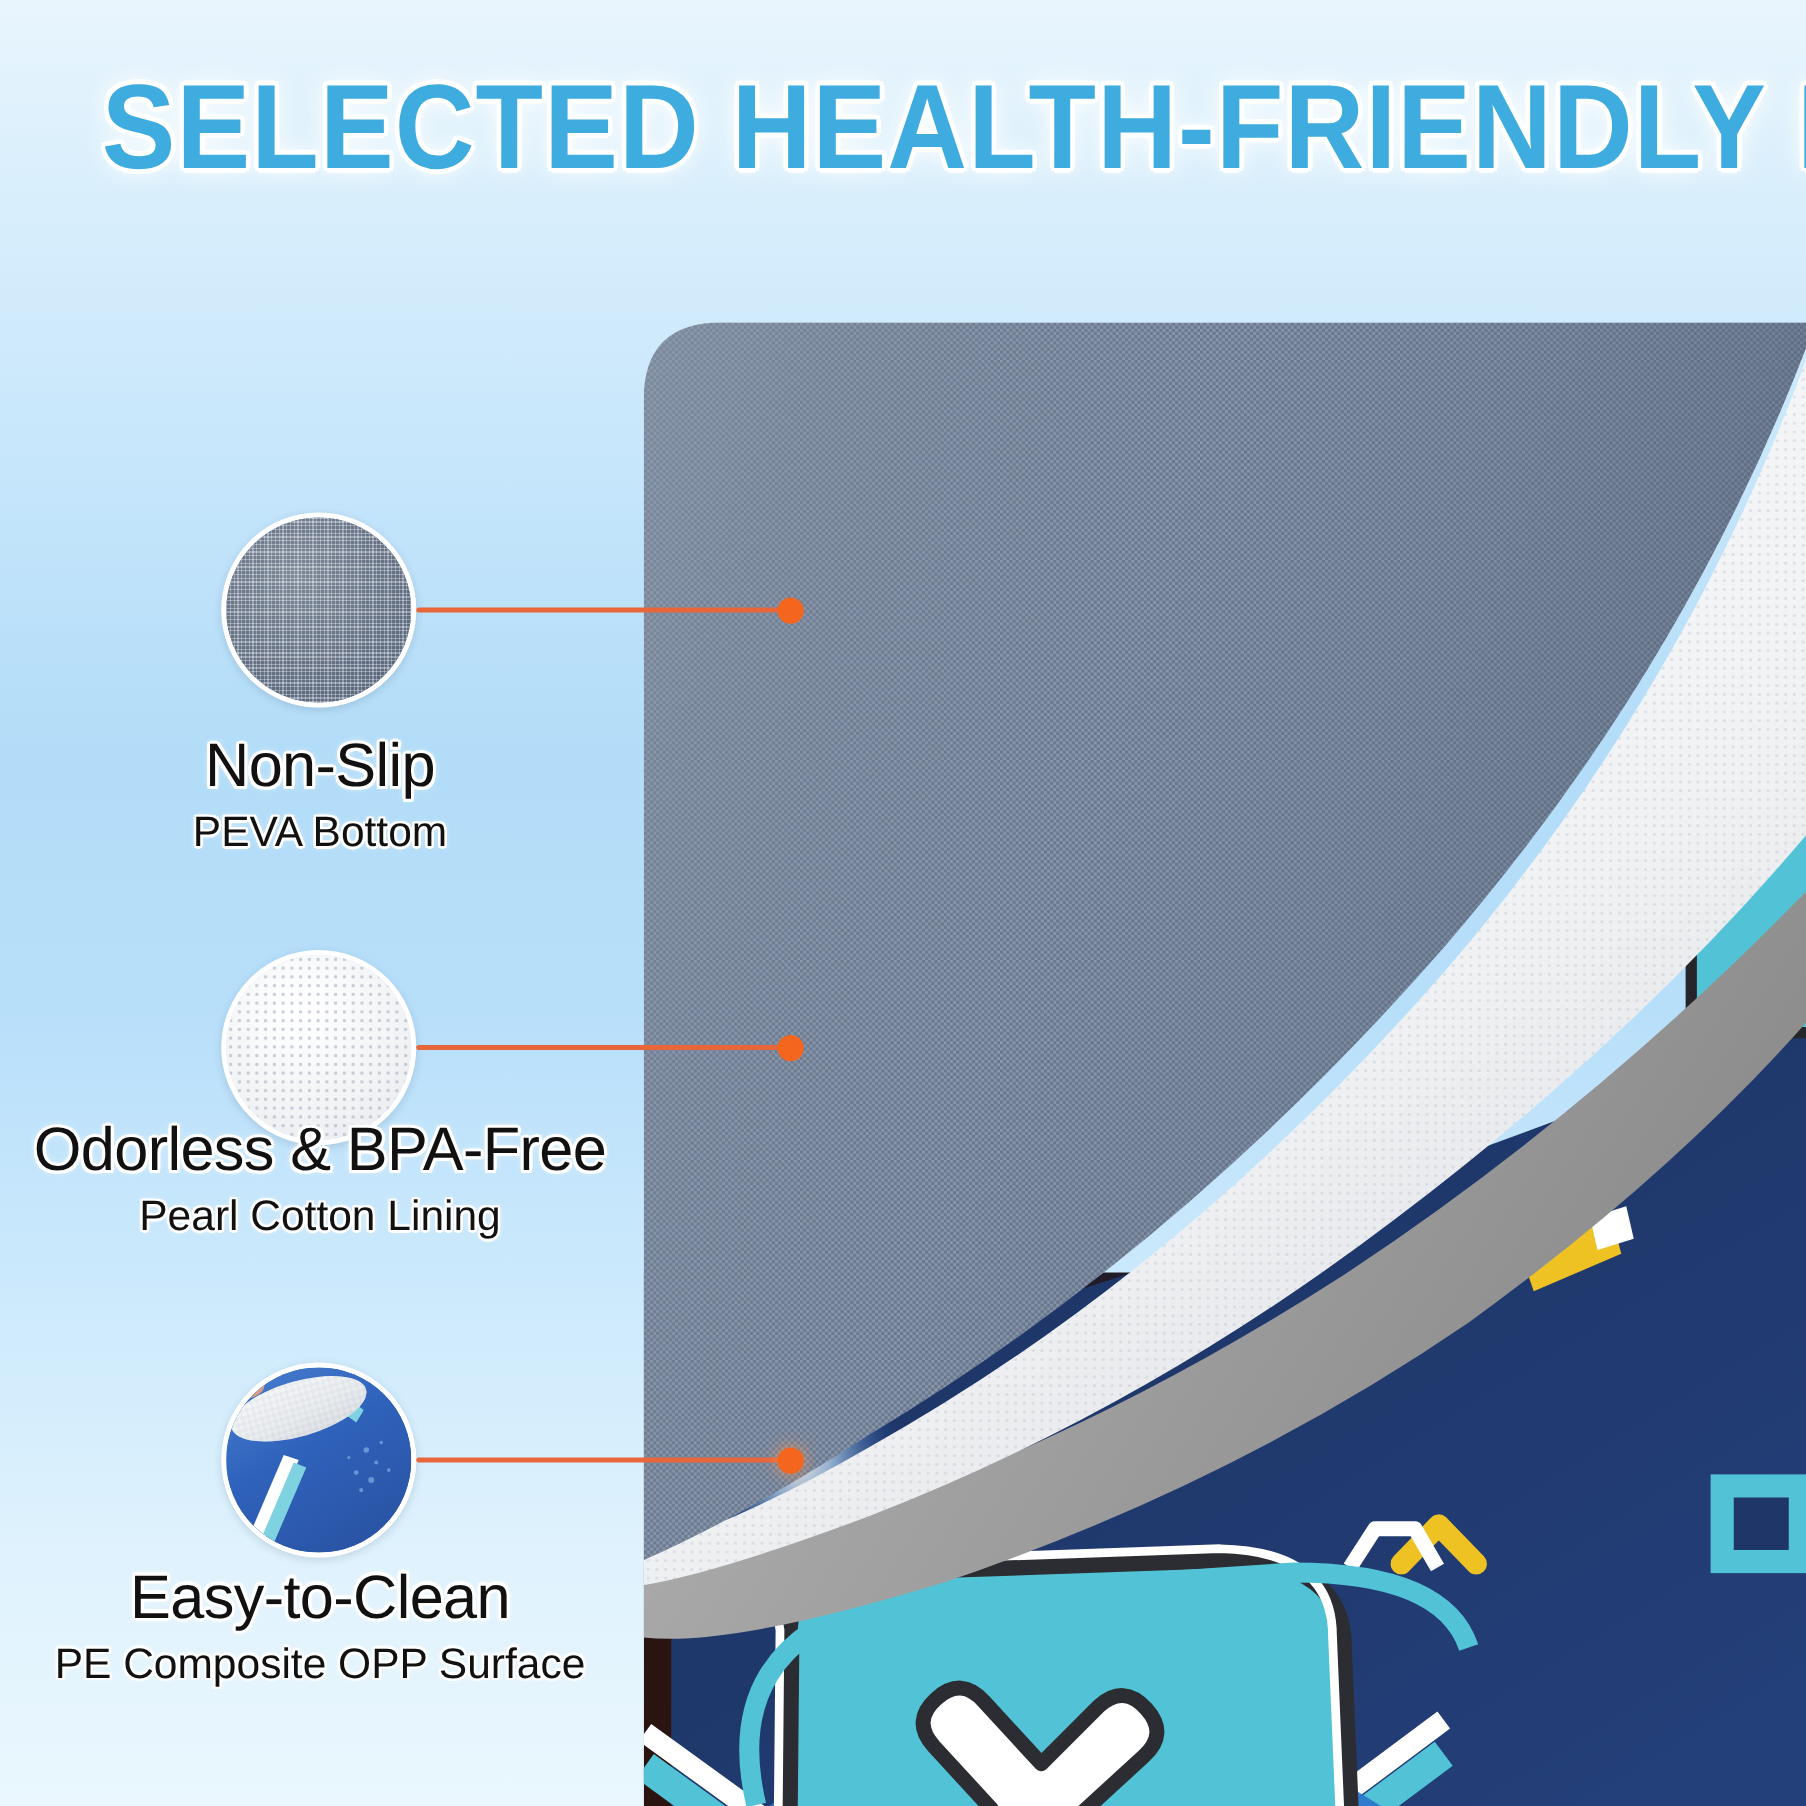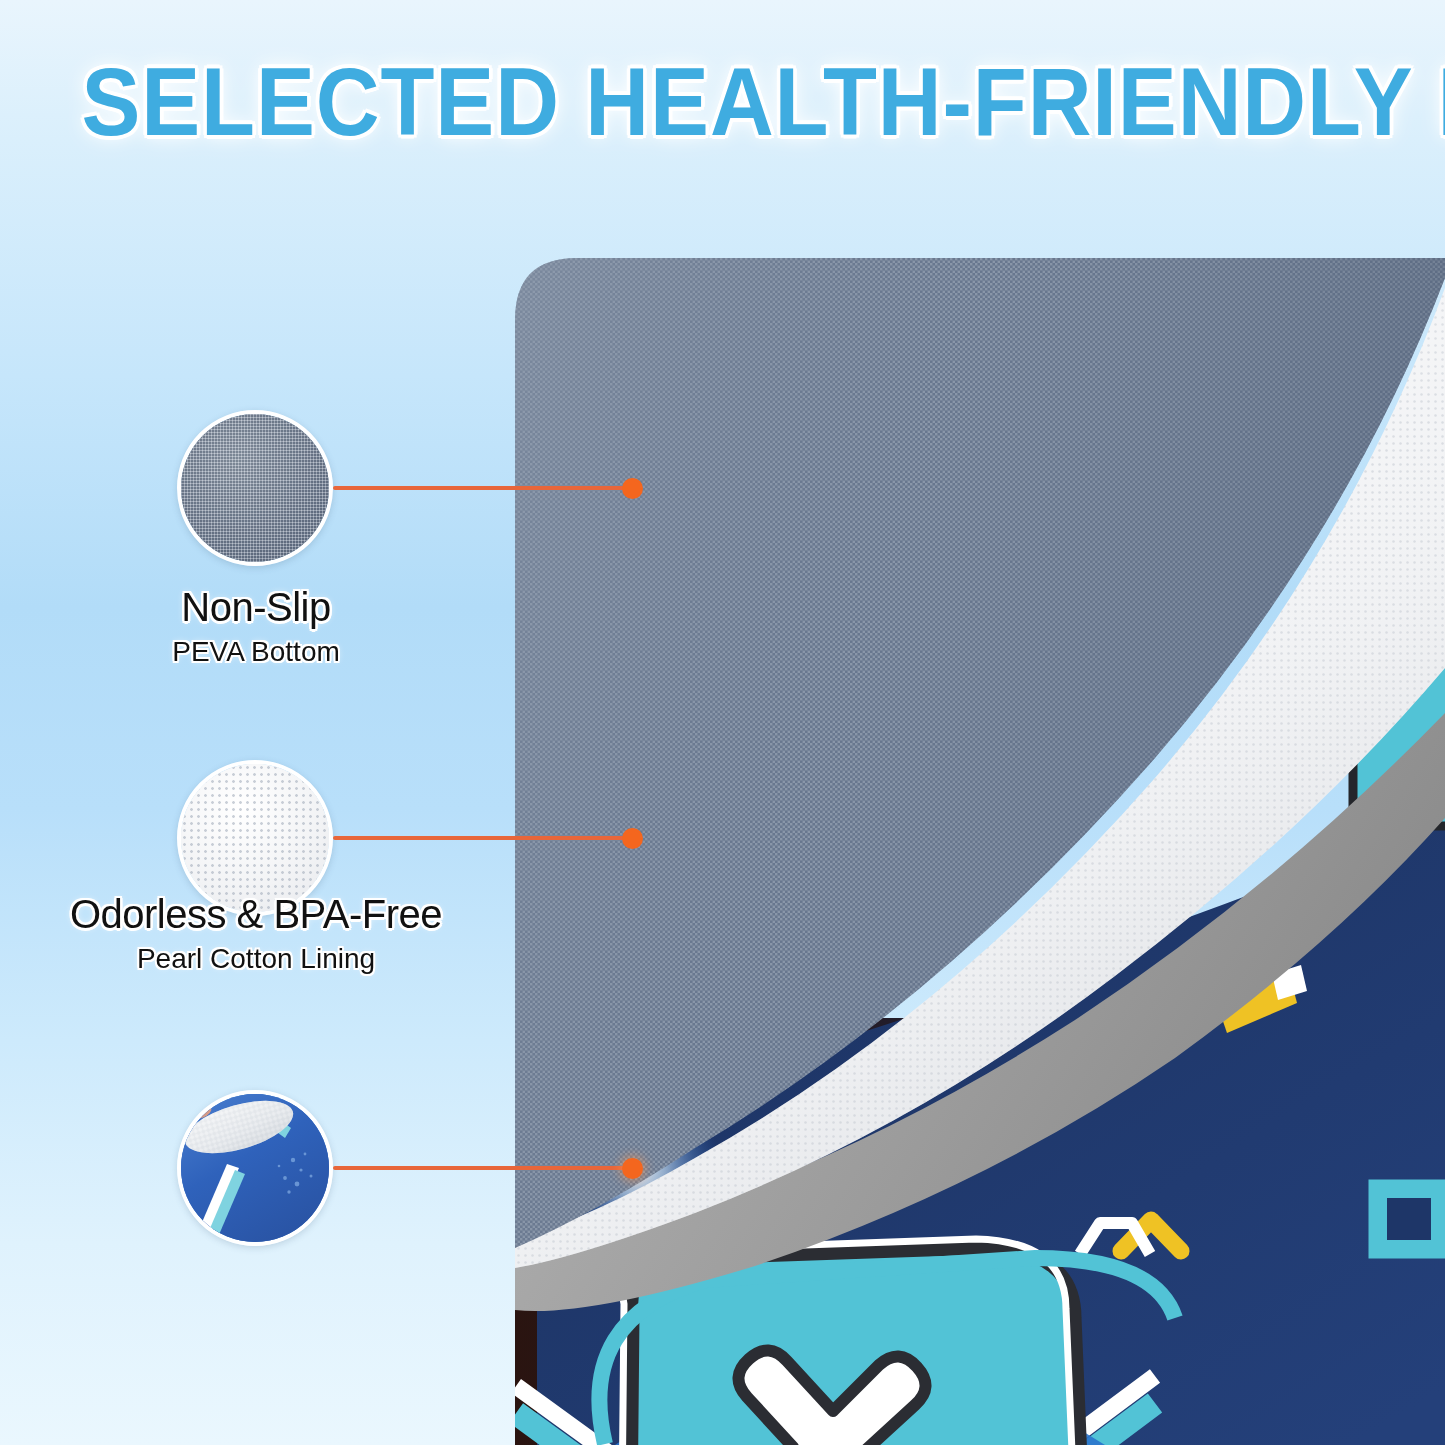--- a/index.html
+++ b/index.html
@@ -115,34 +115,34 @@
     height: 21px;
     border-radius: 50%;
     background: #F4661E;
     z-index: 31;
   }
   .cdot.glow { box-shadow: 0 0 10px 3px rgba(255,150,80,0.45); }
 
   
   .label-block { position: absolute; z-index: 35; text-align: center; }
   .lbl-main {
-    font-size: 40px;
+    font-size: 49px;
     color: #111111;
     font-weight: normal;
     letter-spacing: -0.5px;
     white-space: nowrap;
     text-shadow:
       -2px -2px 0 #ffffff, 2px -2px 0 #ffffff,
       -2px  2px 0 #ffffff, 2px  2px 0 #ffffff,
       -2.5px 0 0 #ffffff, 2.5px 0 0 #ffffff,
       0 -2.5px 0 #ffffff, 0 2.5px 0 #ffffff,
       0 0 7px rgba(255,255,255,0.9);
   }
   .lbl-sub {
-    font-size: 28px;
+    font-size: 34px;
     color: #111111;
     margin-top: 6px;
     white-space: nowrap;
     text-shadow:
       -1.6px -1.6px 0 #ffffff, 1.6px -1.6px 0 #ffffff,
       -1.6px  1.6px 0 #ffffff, 1.6px  1.6px 0 #ffffff,
       -2px 0 0 #ffffff, 2px 0 0 #ffffff,
       0 -2px 0 #ffffff, 0 2px 0 #ffffff,
       0 0 6px rgba(255,255,255,0.9);
   }
@@ -349,14 +349,18 @@
         <ellipse cx="58" cy="33" rx="56" ry="22" transform="rotate(-16 58 33)" fill="url(#clothTex)"></ellipse>
         <ellipse cx="58" cy="33" rx="56" ry="22" transform="rotate(-16 58 33)" fill="url(#clothG)" opacity="0.45"></ellipse>
 
         <ellipse cx="20" cy="18" rx="11" ry="6" transform="rotate(-22 20 18)" fill="#d79b86"></ellipse>
       </svg>
     </div>
   </div>
   <div class="connector" style="left:333px; top:1166px; width:300px;"></div>
   <div class="cdot glow" style="left:622px; top:1158px;"></div>
 
+  <div class="label-block lb3">
+    <div class="lbl-main">Easy-to-Clean</div>
+    <div class="lbl-sub">PE Composite OPP Surface</div>
+  </div>
 
 </div>
 
 </body></html>

